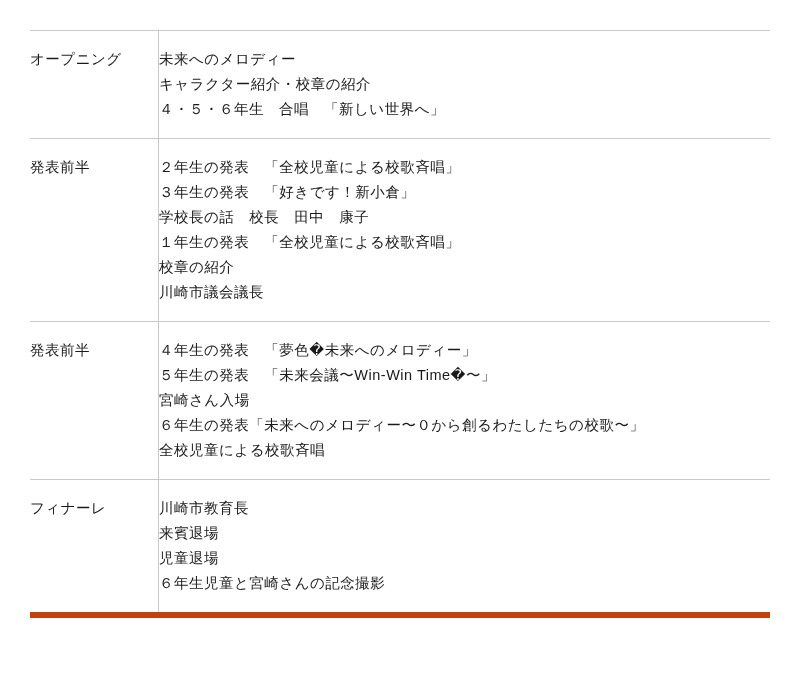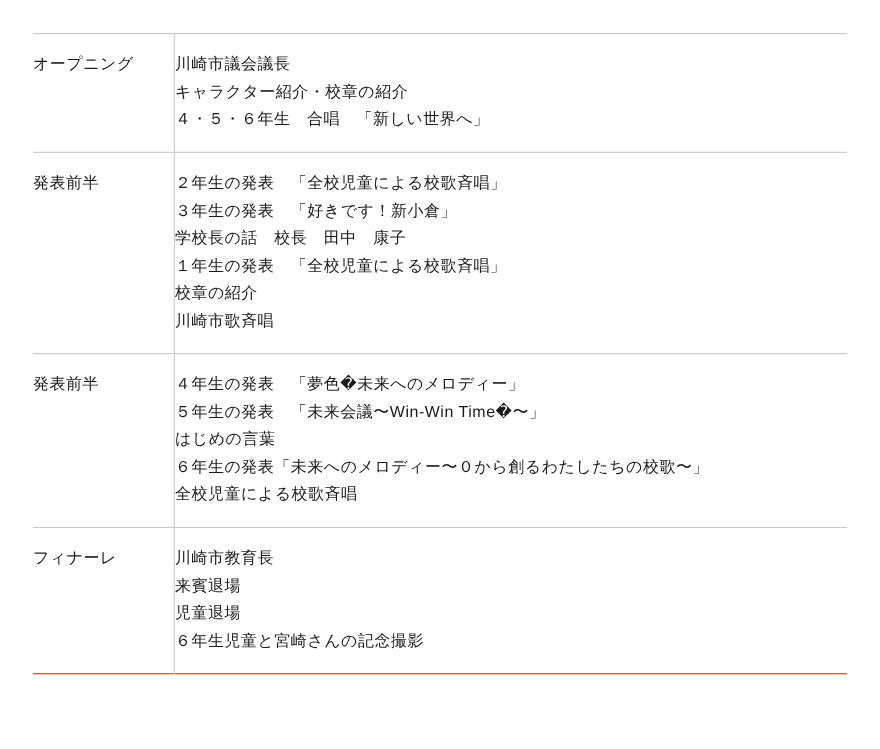--- a/index.html
+++ b/index.html
@@ -27,21 +27,21 @@
     width: 740px;
     table-layout: fixed;
   }
   table.program tr {
     border-top: 1px solid #c9c9c9;
   }
   table.program tr:first-child {
     border-top: 1px solid #c9c9c9;
   }
   table.program tr.last-row {
-    border-bottom: 1px solid #c2410c;
+    border-bottom: 6px solid #c2410c;
   }
   table.program td {
     vertical-align: top;
     padding: 16px 0 16px 0;
     font-size: 14.5px;
     line-height: 25px;
     letter-spacing: 0.5px;
   }
   td.label-cell {
     width: 128px;
@@ -66,46 +66,46 @@
 <body>
 
 <div class="page">
   <table class="program">
     <tbody>
       <tr>
         <td class="label-cell">
           <span class="label-text">オープニング</span>
         </td>
         <td class="content-cell">
-          <span class="line">川崎市議会議長</span>
+          <span class="line">未来へのメロディー</span>
           <span class="line">キャラクター紹介・校章の紹介</span>
           <span class="line">４・５・６年生　合唱　「新しい世界へ」</span>
         </td>
       </tr>
       <tr>
         <td class="label-cell">
           <span class="label-text">発表前半</span>
         </td>
         <td class="content-cell">
           <span class="line">２年生の発表　「全校児童による校歌斉唱」</span>
           <span class="line">３年生の発表　「好きです！新小倉」</span>
           <span class="line">学校長の話　校長　田中　康子</span>
           <span class="line">１年生の発表　「全校児童による校歌斉唱」</span>
           <span class="line">校章の紹介</span>
-          <span class="line">川崎市歌斉唱</span>
+          <span class="line">川崎市議会議長</span>
         </td>
       </tr>
       <tr>
         <td class="label-cell">
           <span class="label-text">発表前半</span>
         </td>
         <td class="content-cell">
           <span class="line">４年生の発表　「夢色�未来へのメロディー」</span>
           <span class="line">５年生の発表　「未来会議〜Win-Win Time�〜」</span>
-          <span class="line">はじめの言葉</span>
+          <span class="line">宮崎さん入場</span>
           <span class="line">６年生の発表「未来へのメロディー〜０から創るわたしたちの校歌〜」</span>
           <span class="line">全校児童による校歌斉唱</span>
         </td>
       </tr>
       <tr class="last-row">
         <td class="label-cell">
           <span class="label-text">フィナーレ</span>
         </td>
         <td class="content-cell">
           <span class="line">川崎市教育長</span>

